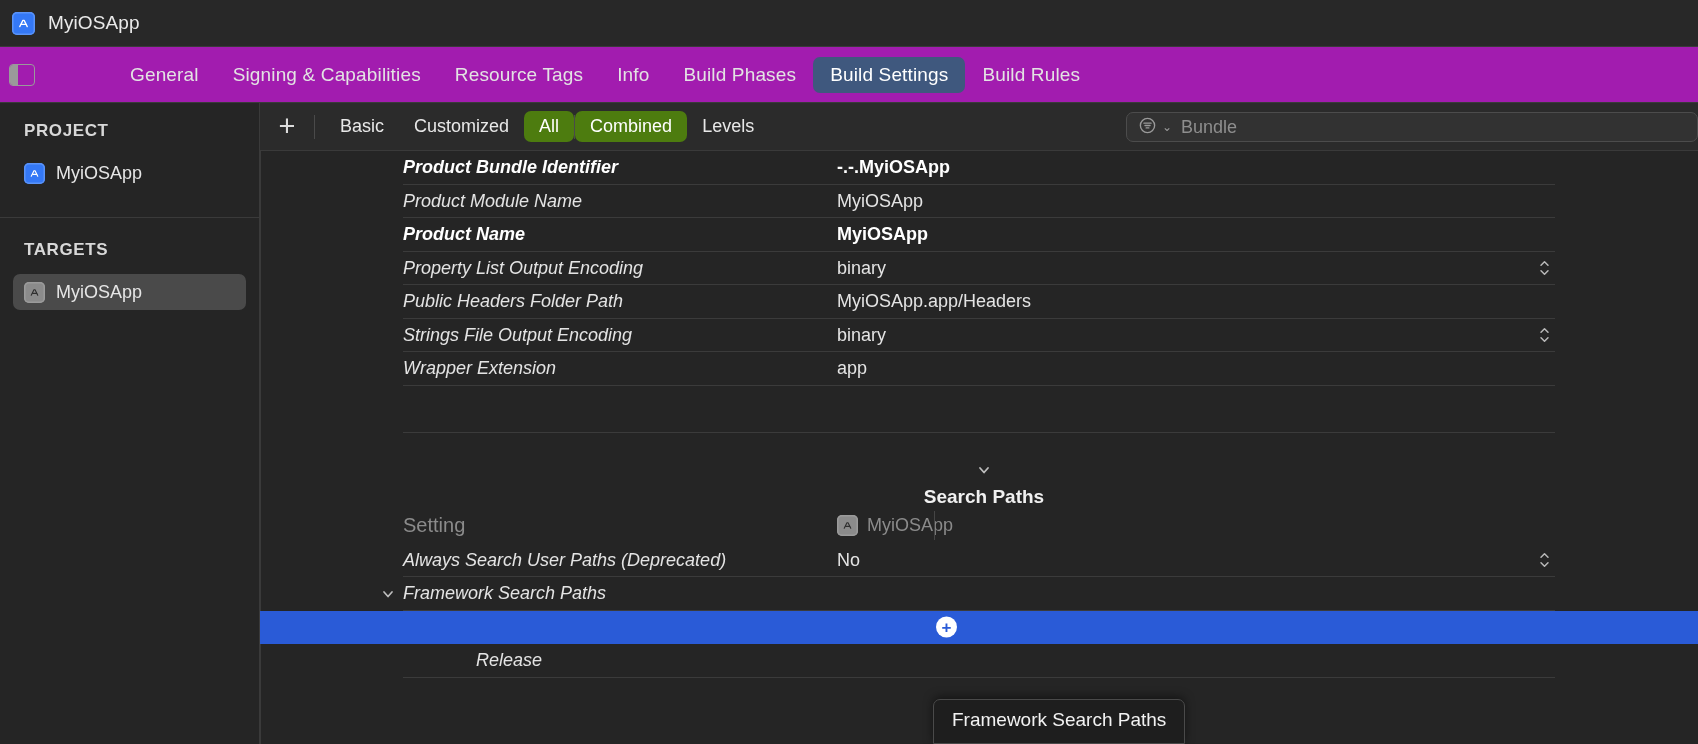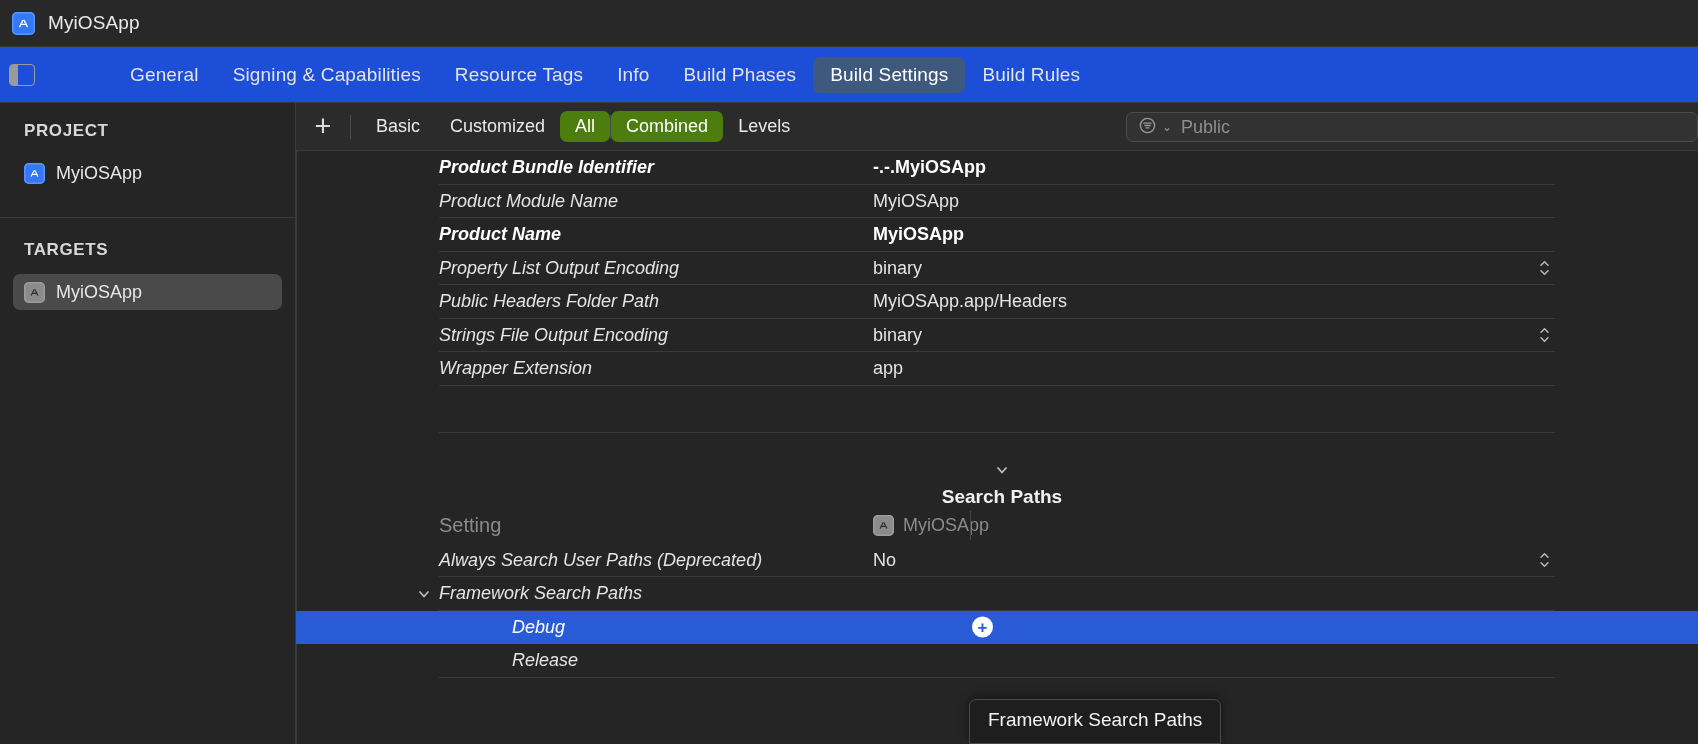--- a/index.html
+++ b/index.html
@@ -26,21 +26,21 @@
     flex:none;
     box-shadow:inset 0 0 0 1.5px #5b94f8;
   }
   .appicon.gray{ background:#8b8b8b; box-shadow:inset 0 0 0 1.5px #9b9b9b;}
   .appicon svg{ width:15px; height:15px; display:block;}
   .title-text{ font-size:19px; margin-left:13px; color:#eaeaea; letter-spacing:.1px;}
 
   
   .tabbar{
     height:56px; width:100%;
-    background:#1d4ed8;
+    background:#a21caf;
     display:flex; align-items:center;
     border-bottom:1px solid #3a3a3a;
     position:relative;
   }
   .panel-toggle{
     width:26px; height:22px; margin-left:9px;
     border:1.6px solid #9a9a9a; border-radius:4px;
     display:flex; flex:none;
     overflow:hidden;
   }
@@ -51,21 +51,21 @@
     padding:7px 17px; border-radius:7px;
     white-space:nowrap; letter-spacing:.15px;
   }
   .tab.active{ background:#3f587e; color:#ffffff; }
 
   
   .body{ display:flex; height:calc(744px - 47px - 56px); }
 
   
   .sidebar{
-    width:296px; flex:none;
+    width:260px; flex:none;
     background:#252525;
     border-right:1px solid #3a3a3a;
     padding-top:18px;
   }
   .side-header{
     font-size:17px; font-weight:bold; color:#d8d8d8;
     letter-spacing:.6px; padding:0 0 0 24px; margin-bottom:14px;
   }
   .side-row{
     display:flex; align-items:center; gap:11px;
@@ -259,21 +259,21 @@
         <div class="seg">Levels</div>
       </div>
       <div class="filter-field">
         <span>
           <svg viewBox="0 0 24 24" fill="none" stroke="#9a9a9a" stroke-width="1.7" stroke-linecap="round">
             <circle cx="12" cy="12" r="9"></circle>
             <path d="M7.5 9 H16.5 M8.8 12 H15.2 M10.3 15 H13.7"></path>
           </svg>
         </span>
         <span class="chev">⌄</span>
-        <span class="filter-ph">Public</span>
+        <span class="filter-ph">Bundle</span>
       </div>
     </div>
 
     <div class="table">
       <div class="leftrule"></div>
 
       <div class="row bold">
         <div class="cell-name">Product Bundle Identifier</div>
         <div class="cell-val">-.-.MyiOSApp</div>
         <div class="underline"></div>
@@ -370,21 +370,20 @@
           <svg class="tri" viewBox="0 0 14 14" fill="none" stroke="currentColor" stroke-width="1.7" stroke-linecap="round" stroke-linejoin="round">
               <path d="M3 5 L7 9.5 L11 5"></path>
             </svg>
           <span>Framework Search Paths</span>
         </div>
         <div class="cell-val"></div>
         <div class="underline"></div>
       </div>
 
       <div class="row selected">
-        <div class="cell-name conf-name">Debug</div>
         <div class="plus-circle">+</div>
         <div class="cell-val"></div>
       </div>
 
       <div class="row">
         <div class="cell-name conf-name">Release</div>
         <div class="cell-val"></div>
         <div class="underline"></div>
       </div>
 

